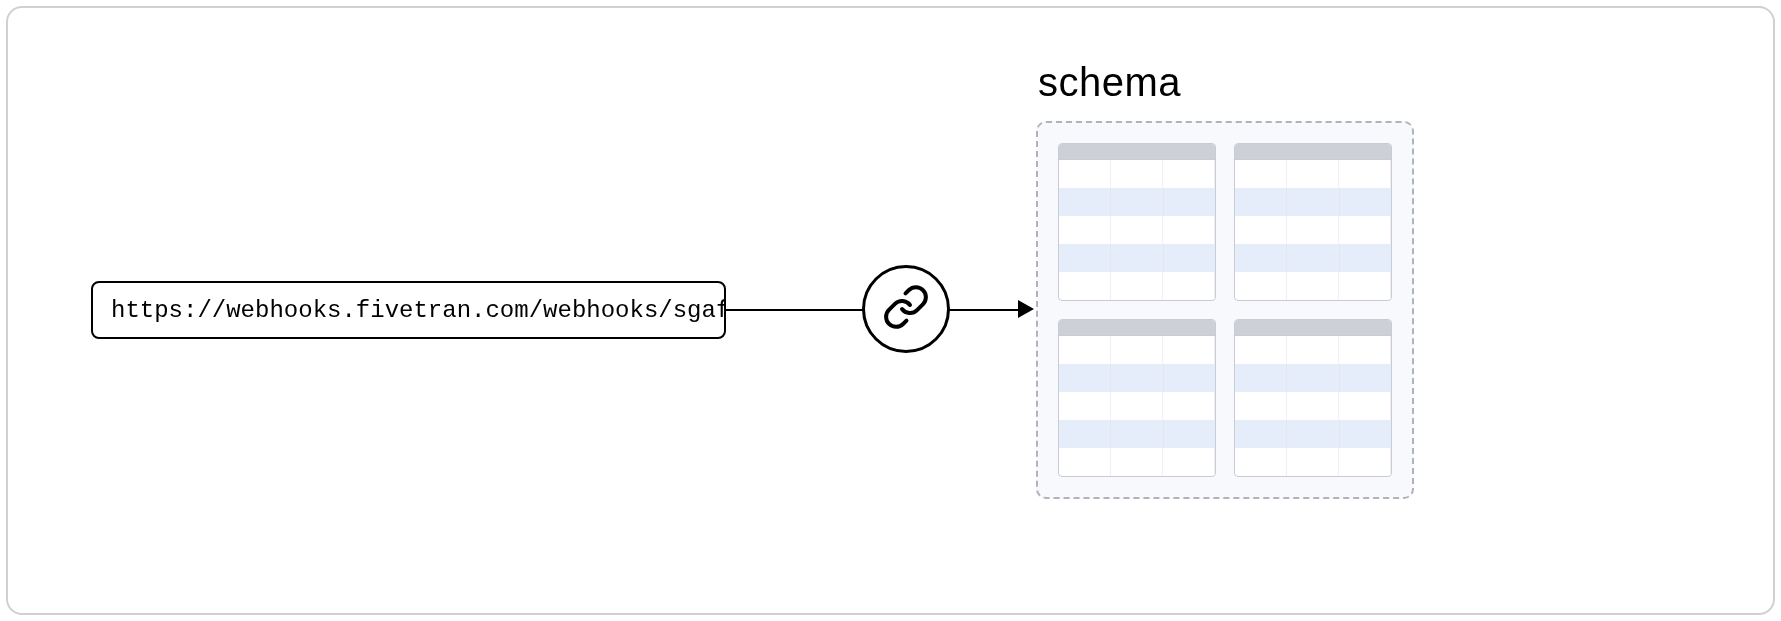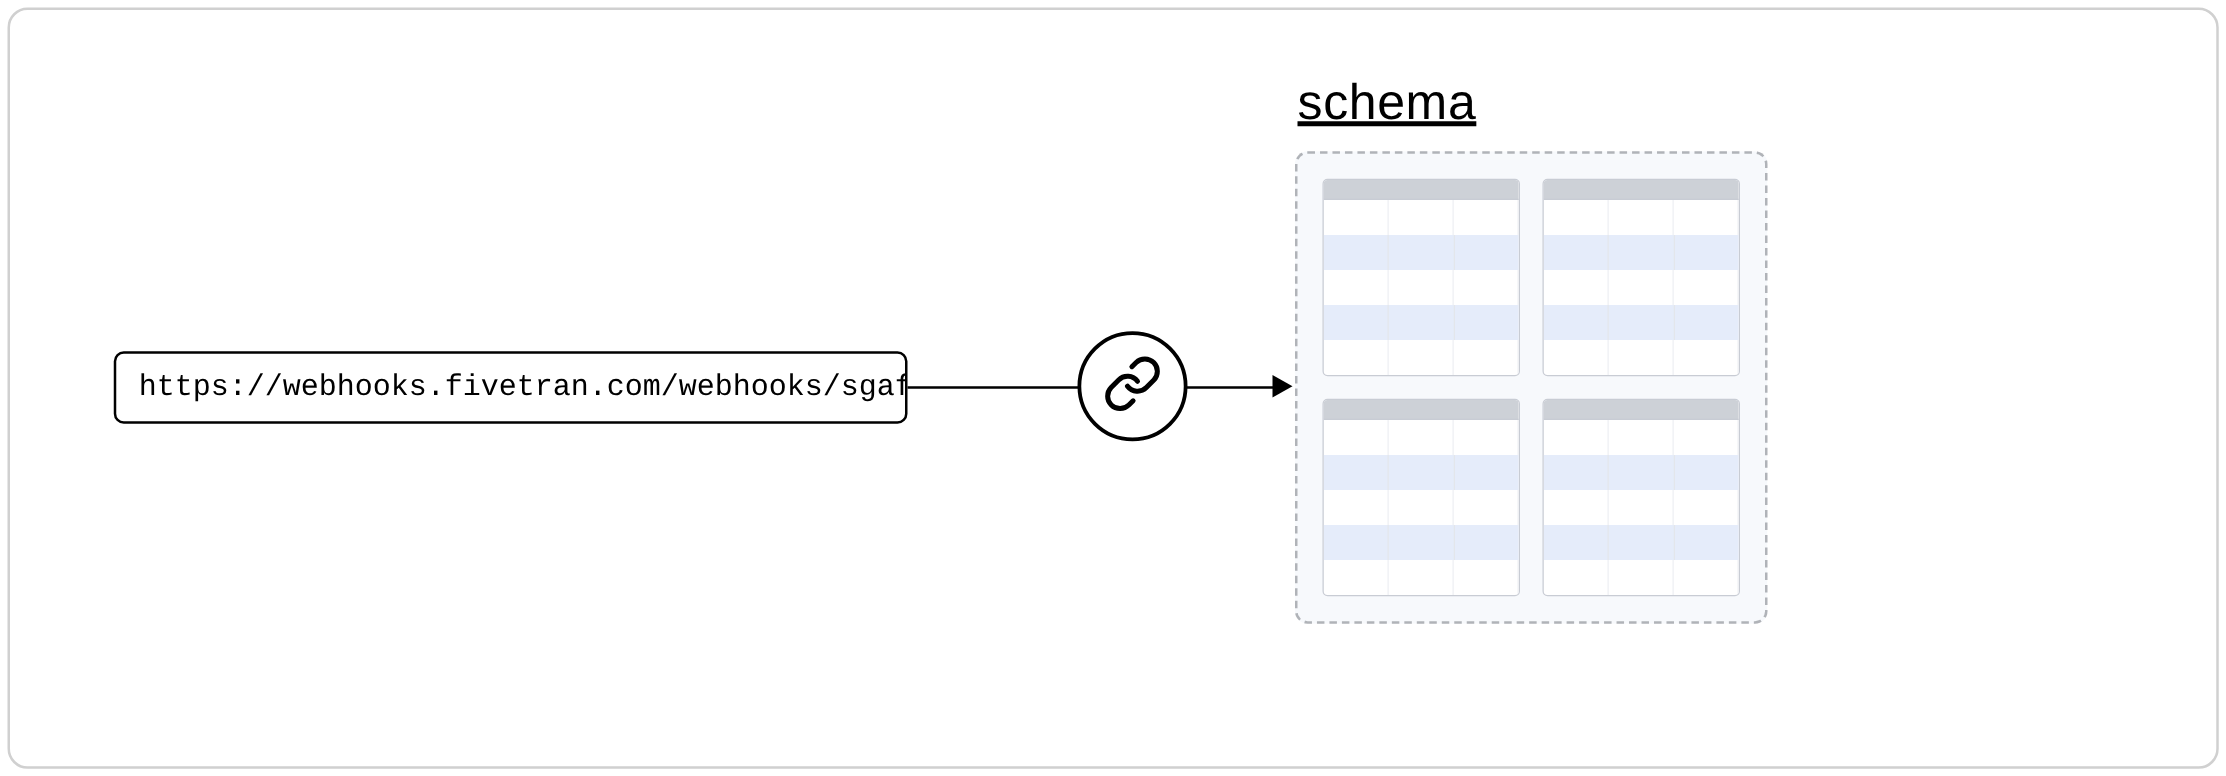--- a/index.html
+++ b/index.html
@@ -75,21 +75,20 @@
       border-bottom: 9px solid transparent;
       border-left: 16px solid #000;
     }
     .schema-label {
       position: absolute;
       left: 1030px;
       top: 52px;
       font-size: 40px;
       color: #000;
       letter-spacing: 0.5px;
-      text-decoration: underline;
     }
     .schema-container {
       position: absolute;
       left: 1028px;
       top: 113px;
       width: 378px;
       height: 378px;
       border: 2px dashed #b0b3b8;
       border-radius: 10px;
       background: #f7f9fc;

